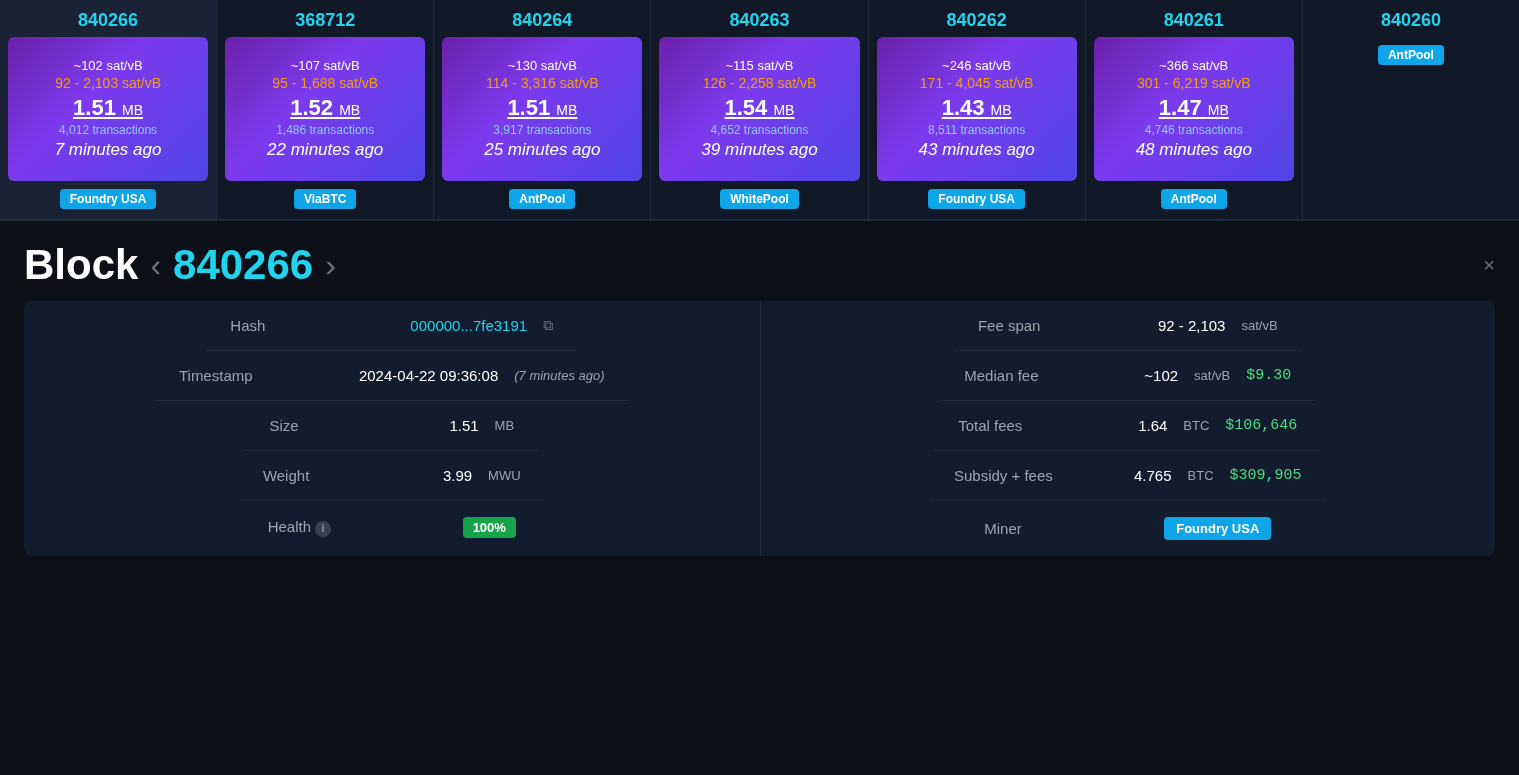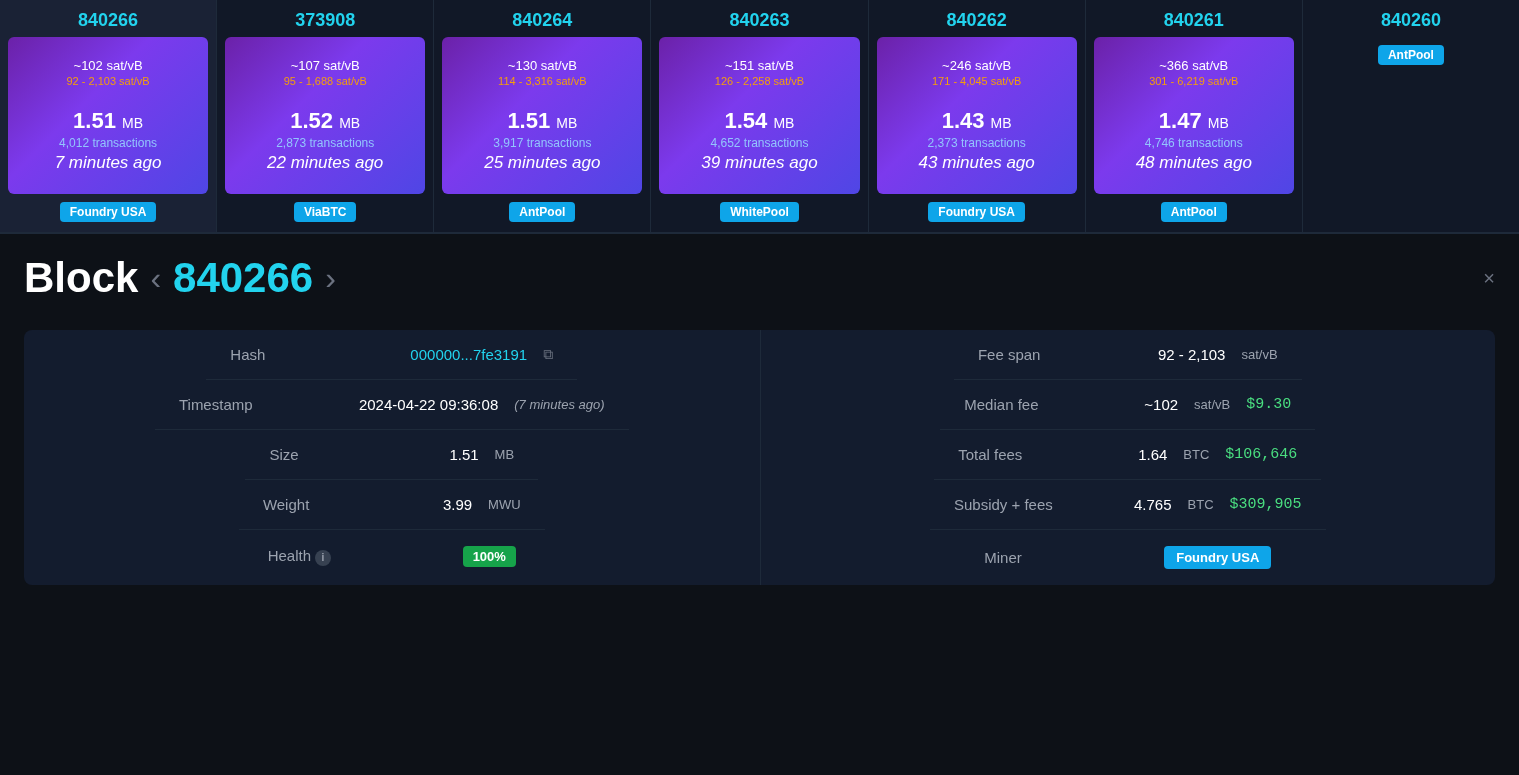--- a/index.html
+++ b/index.html
@@ -60,29 +60,30 @@
     }
 
     .sat-rate {
       color: #fff;
       font-size: 13px;
       margin-bottom: 2px;
     }
 
     .sat-range {
       color: #f59e0b;
-      font-size: 11px;
-      margin-bottom: 21px;
+      font-size: 14px;
+      margin-bottom: 4px;
     }
 
     .block-size {
       color: #fff;
       font-size: 22px;
       font-weight: 700;
       margin-bottom: 2px;
+      text-decoration: underline;
     }
 
     .block-size span {
       font-size: 14px;
       font-weight: 400;
     }
 
     .tx-count {
       color: #93c5fd;
       font-size: 12px;
@@ -110,21 +111,21 @@
     
     .block-detail {
       padding: 20px 24px 0;
       background: #0d1117;
     }
 
     .block-title {
       display: flex;
       align-items: center;
       gap: 12px;
-      margin-bottom: 28px;
+      margin-bottom: 12px;
     }
 
     .block-title h1 {
       font-size: 42px;
       font-weight: 700;
       color: #fff;
     }
 
     .block-title .nav-arrow {
       color: #6b7280;
@@ -245,26 +246,26 @@
       <div class="sat-range">92 - 2,103 sat/vB</div>
       <div class="block-size">1.51 <span>MB</span></div>
       <div class="tx-count">4,012 transactions</div>
       <div class="time-ago">7 minutes ago</div>
     </div>
     <div style="text-align:center">
       <span class="miner-badge">Foundry USA</span>
     </div>
   </div>
     <div class="block-card">
-    <div class="block-number">373908</div>
+    <div class="block-number">368712</div>
     <div class="block-inner">
       <div class="sat-rate">~107 sat/vB</div>
       <div class="sat-range">95 - 1,688 sat/vB</div>
       <div class="block-size">1.52 <span>MB</span></div>
-      <div class="tx-count">2,873 transactions</div>
+      <div class="tx-count">1,486 transactions</div>
       <div class="time-ago">22 minutes ago</div>
     </div>
     <div style="text-align:center">
       <span class="miner-badge">ViaBTC</span>
     </div>
   </div>
     <div class="block-card">
     <div class="block-number">840264</div>
     <div class="block-inner">
       <div class="sat-rate">~130 sat/vB</div>
@@ -273,37 +274,37 @@
       <div class="tx-count">3,917 transactions</div>
       <div class="time-ago">25 minutes ago</div>
     </div>
     <div style="text-align:center">
       <span class="miner-badge">AntPool</span>
     </div>
   </div>
     <div class="block-card">
     <div class="block-number">840263</div>
     <div class="block-inner">
-      <div class="sat-rate">~151 sat/vB</div>
+      <div class="sat-rate">~115 sat/vB</div>
       <div class="sat-range">126 - 2,258 sat/vB</div>
       <div class="block-size">1.54 <span>MB</span></div>
       <div class="tx-count">4,652 transactions</div>
       <div class="time-ago">39 minutes ago</div>
     </div>
     <div style="text-align:center">
       <span class="miner-badge">WhitePool</span>
     </div>
   </div>
     <div class="block-card">
     <div class="block-number">840262</div>
     <div class="block-inner">
       <div class="sat-rate">~246 sat/vB</div>
       <div class="sat-range">171 - 4,045 sat/vB</div>
       <div class="block-size">1.43 <span>MB</span></div>
-      <div class="tx-count">2,373 transactions</div>
+      <div class="tx-count">8,511 transactions</div>
       <div class="time-ago">43 minutes ago</div>
     </div>
     <div style="text-align:center">
       <span class="miner-badge">Foundry USA</span>
     </div>
   </div>
     <div class="block-card">
     <div class="block-number">840261</div>
     <div class="block-inner">
       <div class="sat-rate">~366 sat/vB</div>

